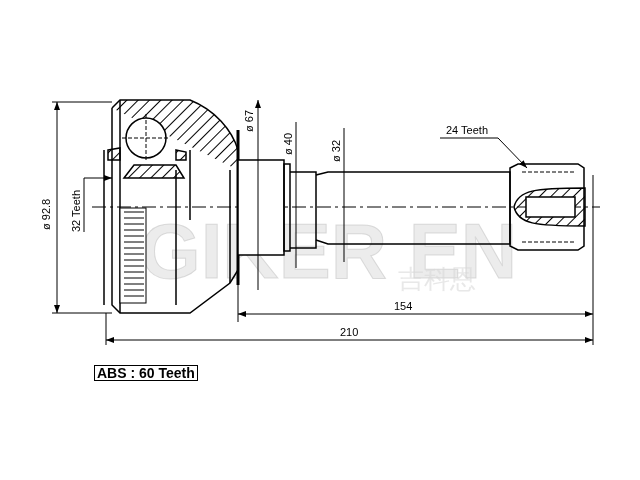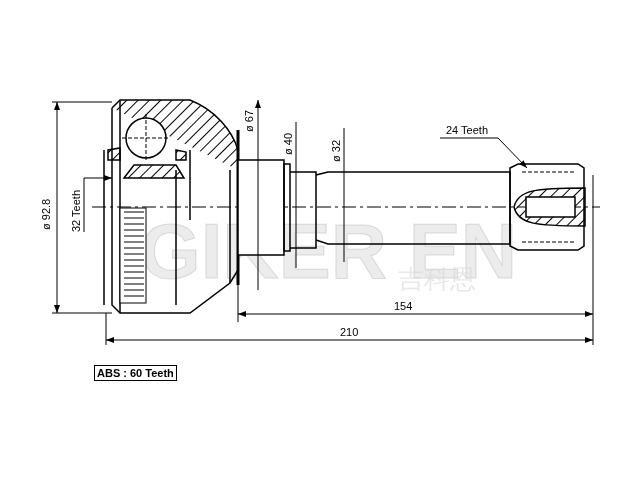--- a/index.html
+++ b/index.html
@@ -1,21 +1,21 @@
 <!DOCTYPE html>
 <html><head>
 <meta charset="utf-8">
 <style>
   html, body { margin:0; padding:0; background:#ffffff; }
   body { width:640px; height:480px; position:relative; overflow:hidden; font-family:"Liberation Sans", sans-serif; }
   svg { position:absolute; left:0; top:0; }
   .dimtext { font-family:"Liberation Sans", sans-serif; font-size:11px; fill:#000; }
   .wm { font-family:"Liberation Sans", sans-serif; font-weight:bold; fill:#dcdcdc; fill-opacity:0.55; stroke:#bdbdbd; stroke-opacity:0.5; stroke-width:1; }
   .wmcn { font-family:"DejaVu Sans", sans-serif; fill:#d8d8d8; fill-opacity:0.6; }
-  .abs-box { position:absolute; left:94px; top:365px; border:1px solid #000; padding:0 2px; font-size:11px; font-weight:bold; line-height:14px; background:#fff; color:#000; }
+  .abs-box { position:absolute; left:94px; top:365px; border:1px solid #000; padding:0 2px; font-size:14px; font-weight:bold; line-height:14px; background:#fff; color:#000; }
 </style>
 </head>
 <body>
 
 <svg width="640" height="480" viewBox="0 0 640 480">
   <defs>
     <pattern id="hatch" width="8" height="8" patternUnits="userSpaceOnUse" patternTransform="rotate(45)">
       <line x1="0" y1="0" x2="0" y2="8" stroke="#000" stroke-width="2"></line>
     </pattern>
     <marker id="arr" markerWidth="8" markerHeight="6" refX="8" refY="3" orient="auto">

